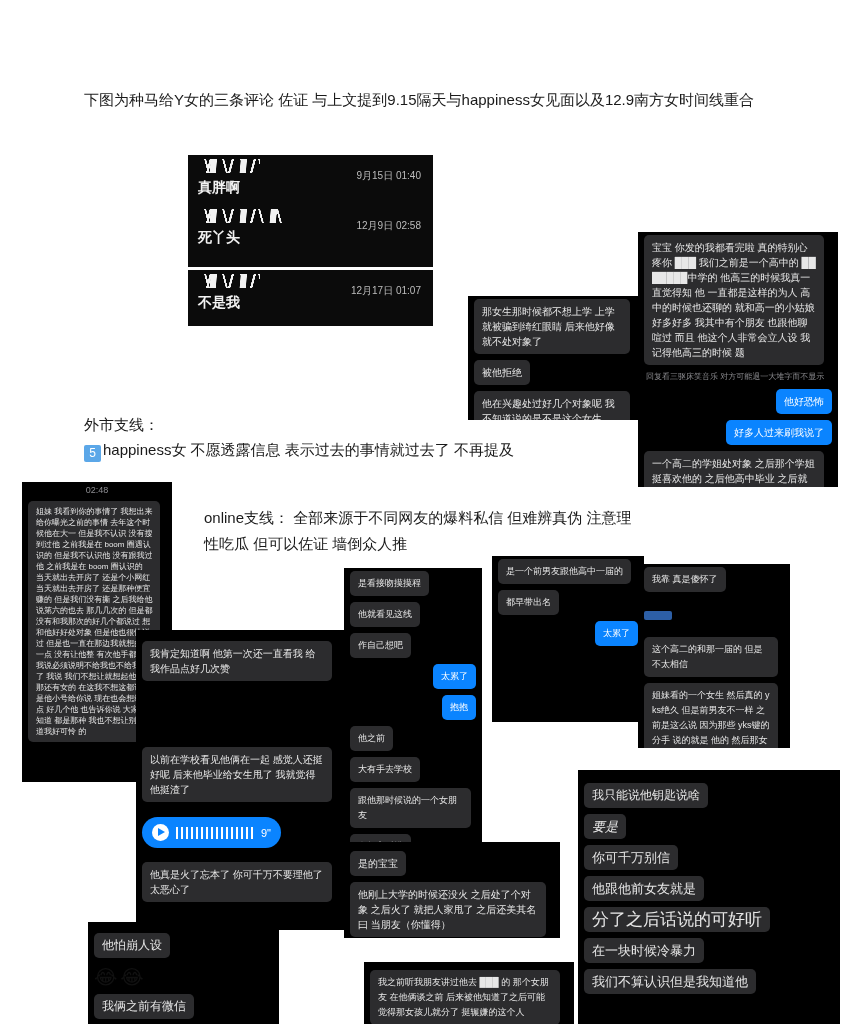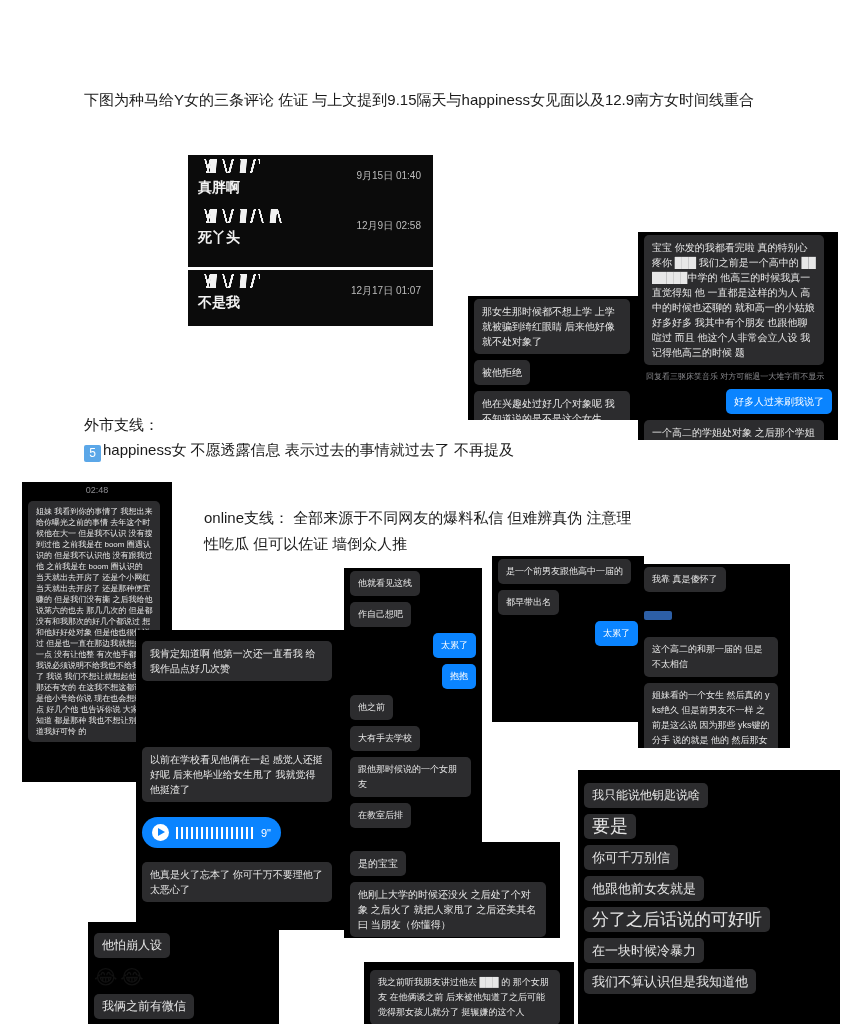--- a/index.html
+++ b/index.html
@@ -177,25 +177,28 @@
   </div>
 
   <div class="cmt" style="left:188px; top:270px; width:245px; height:56px;">
     <div class="scribble"></div>
     <div class="line">
       <span class="txt">不是我</span>
       <span class="date" style="position:absolute; right:12px; top:14px;">12月17日 01:07</span>
     </div>
   </div>
 
-  <div class="card" style="left:638px; top:232px; width:200px; height:208px;">
+  <div class="card" style="left:638px; top:232px; width:200px; height:255px;">
     <div class="row left">
       <span class="bubble">宝宝 你发的我都看完啦 真的特别心疼你 ███ 我们之前是一个高中的 ███████中学的 他高三的时候我真一 直觉得知 他 一直都是这样的为人 高中的时候也还聊的 就和高一的小姑娘 好多好多 我其中有个朋友 也跟他聊喧过 而且 他这个人非常会立人设 我记得他高三的时候 题</span>
     </div>
     <div class="note">回复看三驱床笑音乐 对方可能退一大堆字而不显示</div>
+    <div class="row right">
+      <span class="bubble me">他好恐怖</span>
+    </div>
     <div class="row right">
       <span class="bubble me">好多人过来刷我说了</span>
     </div>
     <div class="row left">
       <span class="bubble">一个高二的学姐处对象 之后那个学姐挺喜欢他的 之后他高中毕业 之后就 来各种理由来跟那个学姐分手 其实就是不想处了 还美其名曰 马上高考了 不想耽误她 之后分手了也不想干净 老是拿着朋友身份 做一些情侣该做的事</span>
     </div>
   </div>
 
   <div class="card" style="left:468px; top:296px; width:174px; height:124px;">
     <div class="row left">
@@ -218,20 +221,23 @@
   <div class="section-label" style="left:204px; top:505px; width:440px;">online支线：  全部来源于不同网友的爆料私信 但难辨真伪 注意理性吃瓜 但可以佐证 墙倒众人推</div>
 
   <div class="card" style="left:22px; top:482px; width:150px; height:300px;">
     <div class="ts">02:48</div>
     <div class="row left">
       <span class="bubble" style="font-size:8px; line-height:11px;">姐妹 我看到你的事情了 我想出来给你曝光之前的事情 去年这个时候他在大一 但是我不认识 没有搜到过他 之前我是在 boom 圈遇认识的 但是我不认识他 没有跟我过他 之前我是在 boom 圈认识的 当天就出去开房了 还是个小网红 当天就出去开房了 还是那种便宜赚的 但是我们没有撕 之后我给他说第六的也去 那几几次的 但是都没有和我那次的好几个都说过 想和他好好处对象 但是他也很快说过 但是也一直在那边我就想的不一点 没有让他整 有次他手都断了 我说必须说明不给我也不给我吃了 我说 我们不想让就想起他哦 那还有女的 在这我不想这都说 但是他小号给你说 现在也会想给你点 好几个他 也告诉你说 大家都知道 都是那种 我也不想让别人知道我好可怜 的</span>
     </div>
   </div>
 
   <div class="card" style="left:344px; top:568px; width:138px; height:274px;">
+    <div class="row left">
+        <span class="bubble tiny">是看接吻摸摸程</span>
+      </div>
     <div class="row left">
         <span class="bubble tiny">他就看见这线</span>
       </div>
     <div class="row left">
         <span class="bubble tiny">作自己想吧</span>
       </div>
     <div class="row right">
         <span class="bubble me tiny">太累了</span>
       </div>
     <div class="row right">
@@ -311,21 +317,21 @@
     <div class="row left" style="padding-top:5px;">
       <span class="bubble tiny">我之前听我朋友讲过他去 ███ 的 那个女朋友 在他俩谈之前 后来被他知道了之后可能觉得那女孩儿就分了 挺辗嫌的这个人</span>
     </div>
   </div>
 
   <div class="card" style="left:578px; top:770px; width:262px; height:254px;">
     <div class="row left" style="padding-top:10px;">
         <span class="bubble" style="font-size:12px;">我只能说他钥匙说啥</span>
       </div>
     <div class="row left">
-        <span class="bubble" style="font-size:18px;">要是</span>
+        <span class="bubble" style="font-size:13px;font-style:italic;">要是</span>
       </div>
     <div class="row left">
         <span class="bubble" style="font-size:13px;">你可千万别信</span>
       </div>
     <div class="row left">
         <span class="bubble" style="font-size:13px;">他跟他前女友就是</span>
       </div>
     <div class="row left">
         <span class="bubble" style="font-size:17px;">分了之后话说的可好听</span>
       </div>

